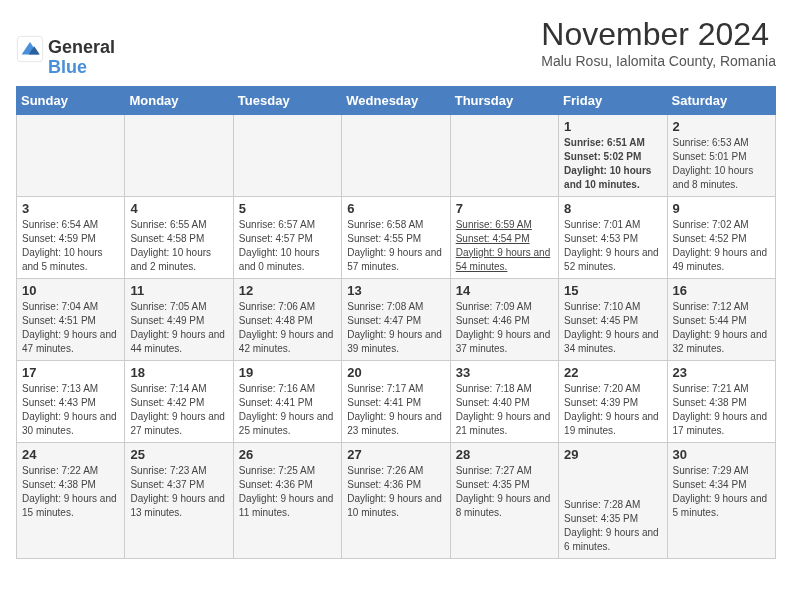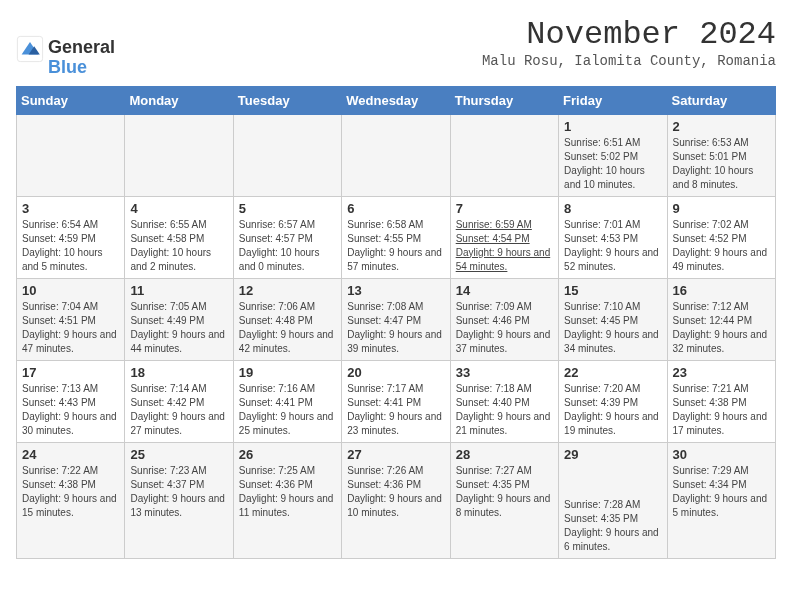--- a/index.html
+++ b/index.html
@@ -36,22 +36,20 @@
       font-size: 18px;
       font-weight: bold;
       color: #4a90d9;
     }
     .logo-icon {
       width: 28px;
       height: 28px;
       margin-right: 4px;
     }
     .title-block {
-      text-align: right;
-      font-family: Liberation Mono, monospace;
     }
     .month-year {
       font-size: 32px;
       font-weight: normal;
       color: #333;
     }
     .location {
       font-size: 14px;
       color: #555;
     }
@@ -134,21 +132,21 @@
   </thead>
   <tbody id="calendar-body">
   <tr>
         <td class="empty-cell"></td>
         <td class="empty-cell"></td>
         <td class="empty-cell"></td>
         <td class="empty-cell"></td>
         <td class="empty-cell"></td>
         <td>
           <span class="day-number">1</span>
-          <div class="day-info" style="white-space: pre-line;">Sunrise: 6:51 AM
+          <div class="day-info" style="white-space: pre-line; font-weight: bold;">Sunrise: 6:51 AM
 Sunset: 5:02 PM
 Daylight: 10 hours and 10 minutes.</div>
         </td>
         <td>
           <span class="day-number">2</span>
           <div class="day-info" style="white-space: pre-line;">Sunrise: 6:53 AM
 Sunset: 5:01 PM
 Daylight: 10 hours and 8 minutes.</div>
         </td>
       </tr>
@@ -229,21 +227,21 @@
         </td>
         <td>
           <span class="day-number">15</span>
           <div class="day-info" style="white-space: pre-line;">Sunrise: 7:10 AM
 Sunset: 4:45 PM
 Daylight: 9 hours and 34 minutes.</div>
         </td>
         <td>
           <span class="day-number">16</span>
           <div class="day-info" style="white-space: pre-line;">Sunrise: 7:12 AM
-Sunset: 12:44 PM
+Sunset: 5:44 PM
 Daylight: 9 hours and 32 minutes.</div>
         </td>
       </tr>
       <tr>
         <td>
           <span class="day-number">17</span>
           <div class="day-info" style="white-space: pre-line;">Sunrise: 7:13 AM
 Sunset: 4:43 PM
 Daylight: 9 hours and 30 minutes.</div>
         </td>

